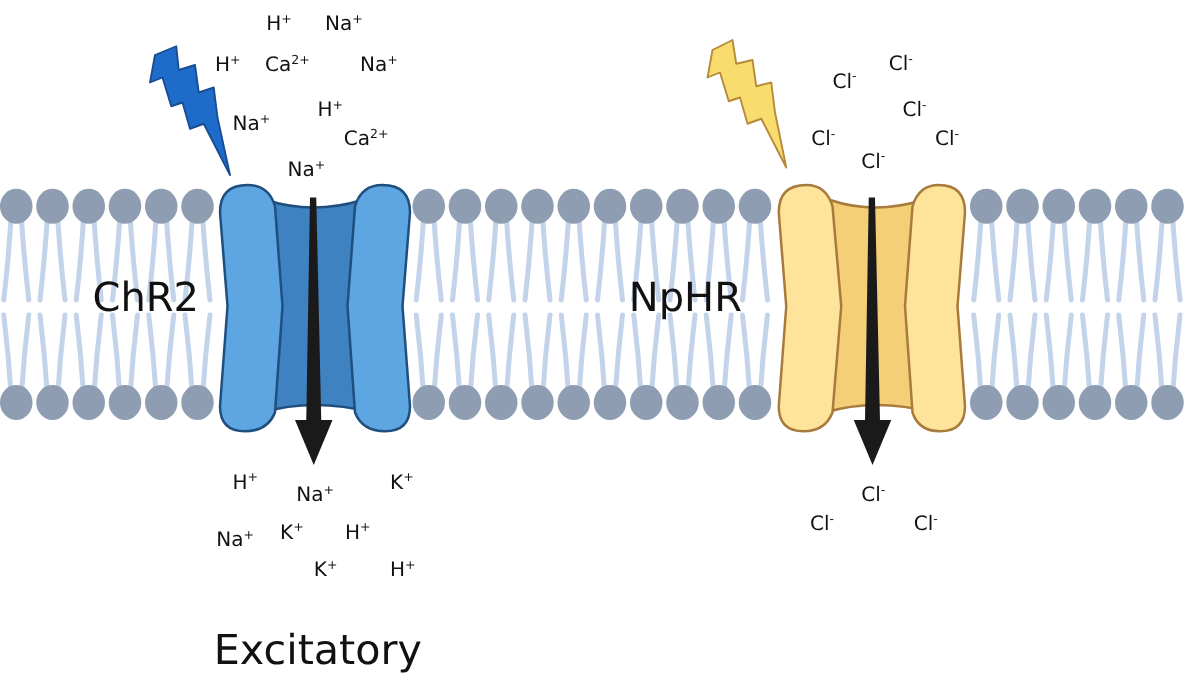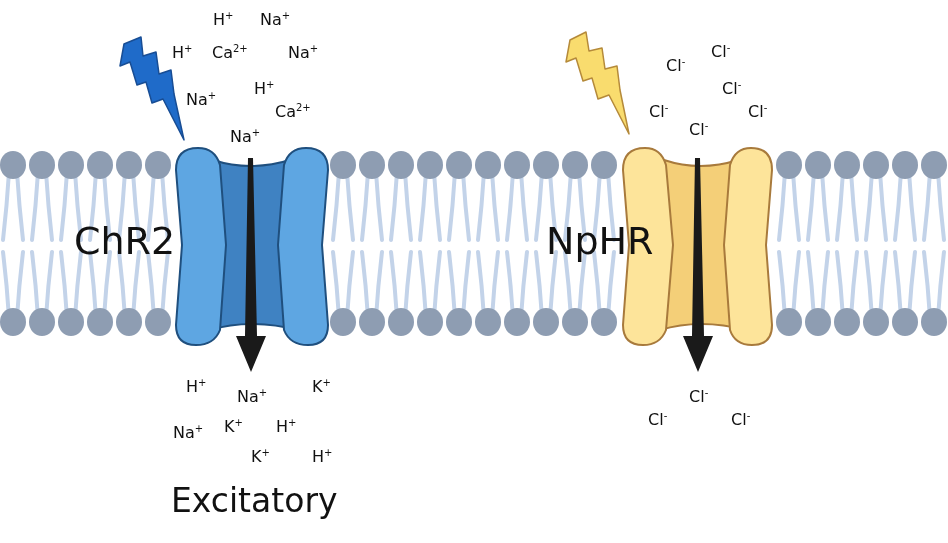--- a/index.html
+++ b/index.html
@@ -1,21 +1,21 @@
 <!DOCTYPE html>
 <html><head>
 <meta charset="utf-8">
 <style>
   html, body { margin: 0; padding: 0; background: #ffffff; }
   body { width: 948px; height: 543px; position: relative; overflow: hidden; font-family: "DejaVu Sans", sans-serif; }
   #stage { position: absolute; left: 0; top: 0; width: 948px; height: 543px; }
   .lbl { position: absolute; color: #111; white-space: nowrap; line-height: 1; }
   .ion { font-size: 16px; }
   .ion sup { font-size: 10px; vertical-align: 6px; }
-  .big { font-size: 38px; color: #111; }
+  .big { font-size: 32px; color: #111; }
   .title { font-size: 33px; color: #111; }
 </style>
 </head>
 <body>
 
 <div id="stage">
   <svg id="svg" width="948" height="543" viewBox="0 0 948 543" xmlns="http://www.w3.org/2000/svg">
     <g id="lipids">
         <path d="M9,172 Q7,205 3,240" fill="none" stroke="#c3d3e9" stroke-width="4" stroke-linecap="round"></path>
         <path d="M17,172 Q19,205 23,240" fill="none" stroke="#c3d3e9" stroke-width="4" stroke-linecap="round"></path>
@@ -164,21 +164,21 @@
 
     <g>
       <path id="nphr-inner" d="M664,160 Q700,172 738,160 L746,330 Q700,318 660,330 Z" fill="#f4cf78" stroke="#a87a3c" stroke-width="2" stroke-linejoin="round"></path>
       <path id="nphr-left" d="M623,170 Q623,148 645,148 Q661,148 666,165 L673,245 L666,330 Q660,345 643,345 Q623,345 623,325 L629,245 Z" fill="#fde49a" stroke="#a87a3c" stroke-width="2" stroke-linejoin="round"></path>
       <path id="nphr-right" d="M772,170 Q772,148 751,148 Q735,148 730,165 L724,245 L730,330 Q735,345 752,345 Q772,345 772,325 L766,245 Z" fill="#fde49a" stroke="#a87a3c" stroke-width="2" stroke-linejoin="round"></path>
       <polygon id="arrow2" points="695,158 700,158 704,336 713,336 698,372 683,336 692,336" fill="#1a1a1a"></polygon>
     </g>
   </svg>
 
   <div class="lbl big" style="left:74px;top:222px;">ChR2</div>
-  <div class="lbl big" style="left:503px;top:222px;margin-left:43px;">NpHR</div>
+  <div class="lbl big" style="left:503px;top:222px;">NpHR</div>
 
   <div id="ions">
       <div class="lbl ion" style="left: 213px; top: 11px;"><span>H</span><sup>+</sup></div>
       <div class="lbl ion" style="left: 260px; top: 11px;"><span>Na</span><sup>+</sup></div>
       <div class="lbl ion" style="left: 172px; top: 44px;"><span>H</span><sup>+</sup></div>
       <div class="lbl ion" style="left: 212px; top: 44px;"><span>Ca</span><sup>2+</sup></div>
       <div class="lbl ion" style="left: 288px; top: 44px;"><span>Na</span><sup>+</sup></div>
       <div class="lbl ion" style="left: 186px; top: 91px;"><span>Na</span><sup>+</sup></div>
       <div class="lbl ion" style="left: 254px; top: 80px;"><span>H</span><sup>+</sup></div>
       <div class="lbl ion" style="left: 275px; top: 103px;"><span>Ca</span><sup>2+</sup></div>
@@ -195,14 +195,14 @@
       <div class="lbl ion" style="left: 666px; top: 57px;"><span>Cl</span><sup>-</sup></div>
       <div class="lbl ion" style="left: 722px; top: 80px;"><span>Cl</span><sup>-</sup></div>
       <div class="lbl ion" style="left: 649px; top: 103px;"><span>Cl</span><sup>-</sup></div>
       <div class="lbl ion" style="left: 748px; top: 103px;"><span>Cl</span><sup>-</sup></div>
       <div class="lbl ion" style="left: 689px; top: 121px;"><span>Cl</span><sup>-</sup></div>
       <div class="lbl ion" style="left: 689px; top: 388px;"><span>Cl</span><sup>-</sup></div>
       <div class="lbl ion" style="left: 648px; top: 411px;"><span>Cl</span><sup>-</sup></div>
       <div class="lbl ion" style="left: 731px; top: 411px;"><span>Cl</span><sup>-</sup></div>
     </div>
 
-  <div class="lbl title" style="left:171px;top:484px;">Excitatory</div>
+  <div class="lbl title" style="left:171px;top:503px;">Excitatory</div>
 </div>
 
 </body></html>

